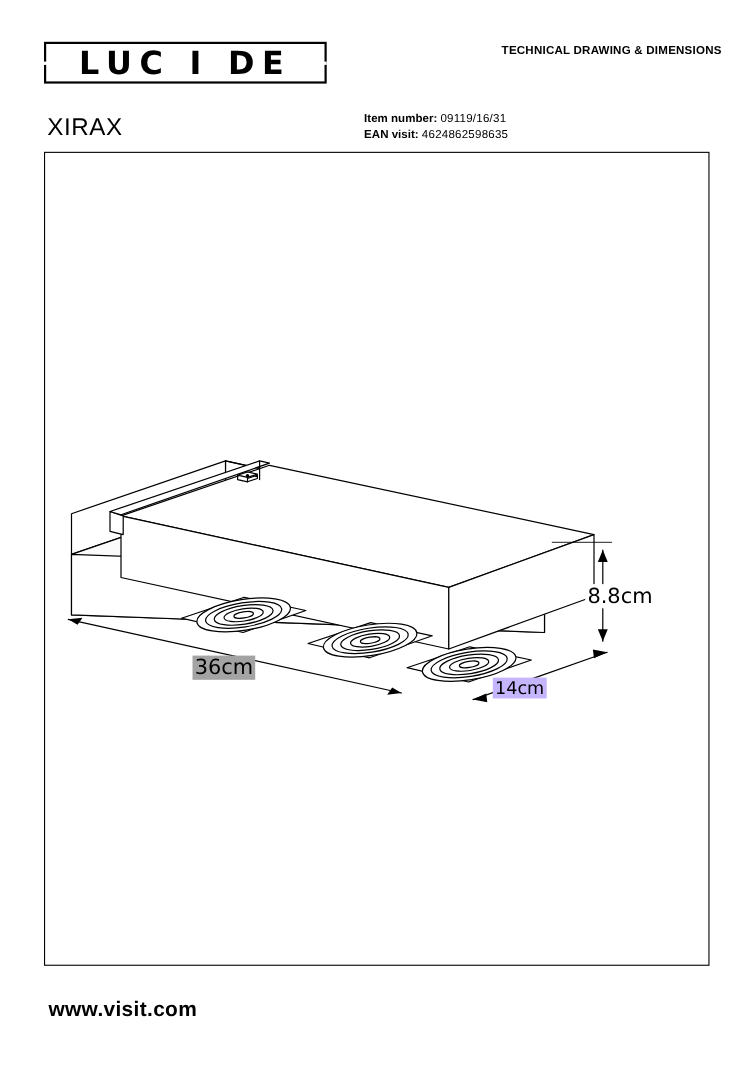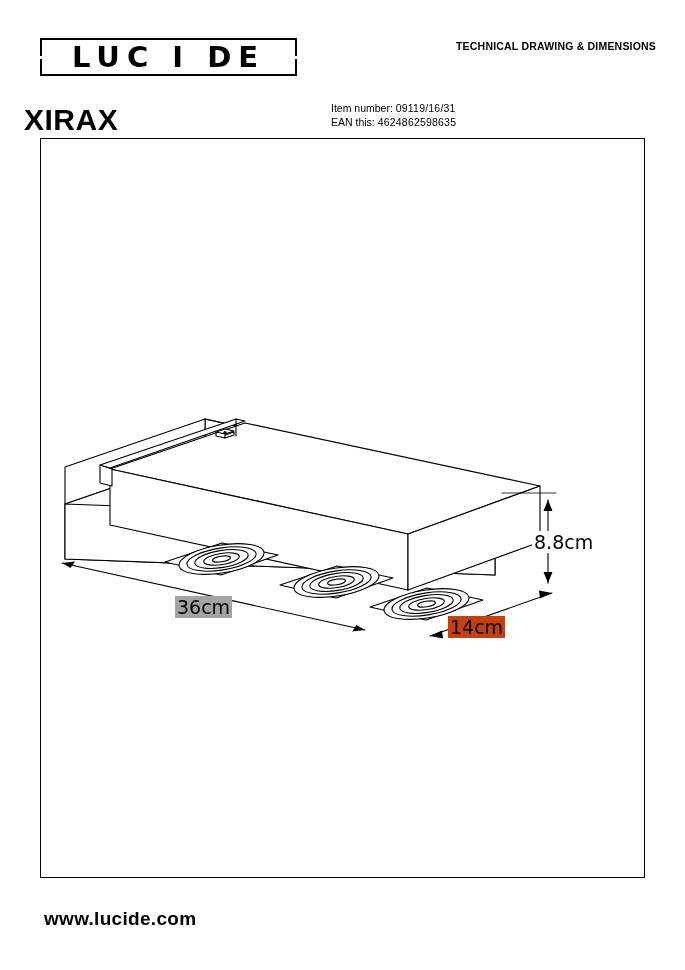--- a/index.html
+++ b/index.html
@@ -69,36 +69,36 @@
     top: 40px;
     font-size: 10.5px;
     font-weight: bold;
     letter-spacing: 0.2px;
     white-space: nowrap;
     margin-left: 33px;
   }
 
   .product-name {
     position: absolute;
-    left: 24px;
+    left: 43px;
     top: 103px;
-    font-size: 30px;
-    font-weight: bold;
+    font-size: 22px;
+    font-weight: normal;
     letter-spacing: 0.5px;
   }
 
   .meta {
     position: absolute;
     left: 331px;
     top: 101px;
     font-size: 10.5px;
     line-height: 14px;
   }
   .meta .label {
-    font-weight: normal;
+    font-weight: bold;
     text-align: center;
   }
   .meta .value {
     font-weight: normal;
     letter-spacing: 0.2px;
     margin-top: 47px;
   }
 
   
   .frame {
@@ -150,21 +150,21 @@
   <div class="tech-title">TECHNICAL DRAWING &amp; DIMENSIONS</div>
 
   <div class="product-name">XIRAX</div>
 
   <div class="meta">
     <div>
       <span class="label">Item number:</span>
       <span class="value">09119/16/31</span>
     </div>
     <div>
-      <span class="label">EAN this:</span>
+      <span class="label">EAN visit:</span>
       <span class="value">4624862598635</span>
     </div>
   </div>
 
   <div class="frame"></div>
 
   <div class="drawing">
     <svg width="605" height="740" viewBox="0 0 605 740" xmlns="http://www.w3.org/2000/svg">
       <g fill="none" stroke="#000" stroke-width="1.1" stroke-linejoin="round" stroke-linecap="round">
 
@@ -238,18 +238,18 @@
         <path d="M 430,436 L 516,452" stroke-width="0.8" stroke="#000" opacity="0"></path>
       </g>
 
       <text x="135" y="474" font-family="DejaVu Sans, sans-serif" font-size="19" fill="#000" style="display: none;">36cm</text>
       <text x="408" y="494" font-family="DejaVu Sans, sans-serif" font-size="19" fill="#000" style="display: none;">14cm</text>
       <text x="524" y="410" font-family="DejaVu Sans, sans-serif" font-size="19" fill="#000" style="display: none;">8.8cm</text>
     </svg>
   </div>
 
   <div style="position:absolute;left:175px;top:596px;font-family:'DejaVu Sans',sans-serif;font-size:19px;background:#a3a3a3;padding:0 2px;">36cm</div>
-  <div style="position:absolute;left:448px;top:616px;font-family:'DejaVu Sans',sans-serif;font-size:19px;background:#c2410c;padding:0 2px;">14cm</div>
+  <div style="position:absolute;left:448px;top:616px;font-family:'DejaVu Sans',sans-serif;font-size:16px;background:#c4b5fd;padding:0 2px;">14cm</div>
   <div style="position:absolute;left:532px;top:531px;font-family:'DejaVu Sans',sans-serif;font-size:19px;background:#fff;padding:0 2px;">8.8cm</div>
 
-  <div class="footer-line2">www.lucide.com</div>
+  <div class="footer-line2">www.visit.com</div>
 
 </div>
 
 </body></html>

